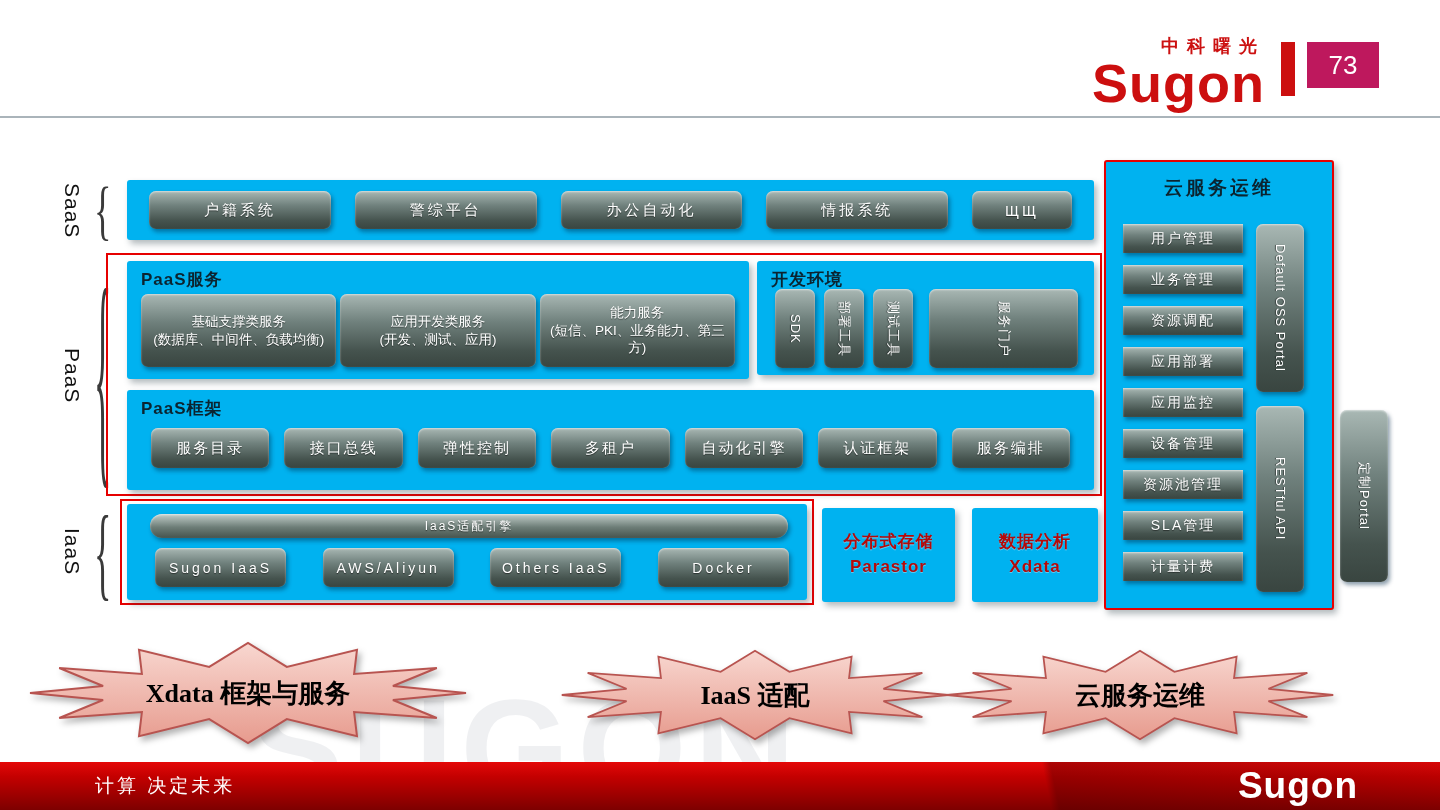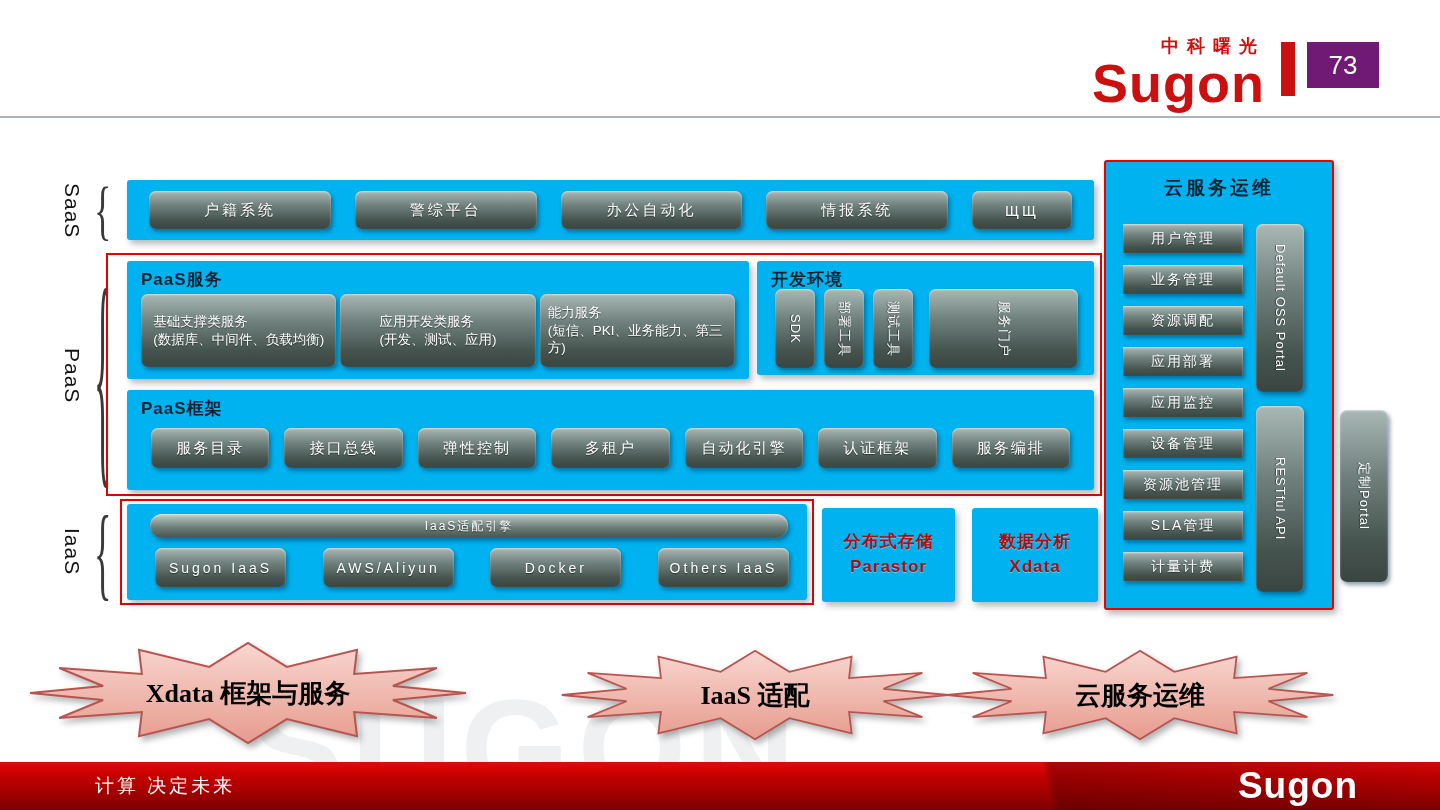--- a/index.html
+++ b/index.html
@@ -8,30 +8,30 @@
 
   
   .title { position: absolute; left: 76px; top: 48px; font-size: 42px; font-weight: 800;
            color: #64839c; letter-spacing: 1px; }
   .hr { position: absolute; left: 0; top: 116px; width: 1440px; height: 2px; background: #aab4ba; }
   .logo-area { position: absolute; left: 1092px; top: 34px; display: flex; align-items: flex-start; }
   .logo-txt { text-align: right; }
   .logo-cn { font-size: 18px; font-weight: 700; color: #cc1111; letter-spacing: 8px; margin-bottom: -2px; }
   .logo-en { font-size: 54px; font-weight: 800; color: #cc0f0f; line-height: 1; letter-spacing: 1px; }
   .logo-bar { width: 14px; height: 54px; background: #cc0f0f; margin: 8px 12px 0 16px; }
-  .page-num { width: 72px; height: 46px; margin-top: 8px; background: #701a75; color: #fff;
+  .page-num { width: 72px; height: 46px; margin-top: 8px; background: #be185d; color: #fff;
               font-size: 26px; display: flex; align-items: center; justify-content: center; }
 
   
   .cyan { position: absolute; background: #00b2f0; border-radius: 3px;
           box-shadow: 3px 4px 6px rgba(40,60,70,.35); }
   .outline { position: absolute; border: 2.5px solid #e60000; }
   .pill { background: linear-gradient(180deg,#a9b8b4 0%,#70817d 38%,#45534e 78%,#394540 100%);
           border-radius: 7px; color: #fff; display: flex; align-items: center; justify-content: center;
-          text-align: left; box-shadow: 2px 3px 4px rgba(0,40,70,.45), inset 0 1px 2px rgba(255,255,255,.55);
+          text-align: center; box-shadow: 2px 3px 4px rgba(0,40,70,.45), inset 0 1px 2px rgba(255,255,255,.55);
           text-shadow: 0 1px 1px rgba(0,0,0,.5); }
   .box-label { position: absolute; left: 14px; top: 7px; font-size: 17px; font-weight: 700;
                color: #0b2430; letter-spacing: 1px; }
   .vtext { writing-mode: vertical-rl; text-orientation: sideways; }
 
   
   .layer-label { position: absolute; font-size: 21px; color: #111; writing-mode: vertical-rl;
                  text-orientation: sideways; letter-spacing: 1px; }
   #lbl-saas { left: 60px; top: 183px; }
   #lbl-paas { left: 60px; top: 348px; }
@@ -191,22 +191,22 @@
       <div class="pill fw-item">服务编排</div>
     </div>
   </div>
 
   <div class="outline iaas-outline"></div>
   <div class="cyan iaas-box">
     <div class="pill engine-bar">IaaS适配引擎</div>
     <div class="prov-row">
       <div class="pill prov">Sugon IaaS</div>
       <div class="pill prov">AWS/Aliyun</div>
+      <div class="pill prov">Others IaaS</div>
       <div class="pill prov">Docker</div>
-      <div class="pill prov">Others IaaS</div>
     </div>
   </div>
 
   <div class="cyan side-box storage-box">
     <div>分布式存储</div>
     <div>Parastor</div>
   </div>
   <div class="cyan side-box analytics-box">
     <div>数据分析</div>
     <div>Xdata</div>

